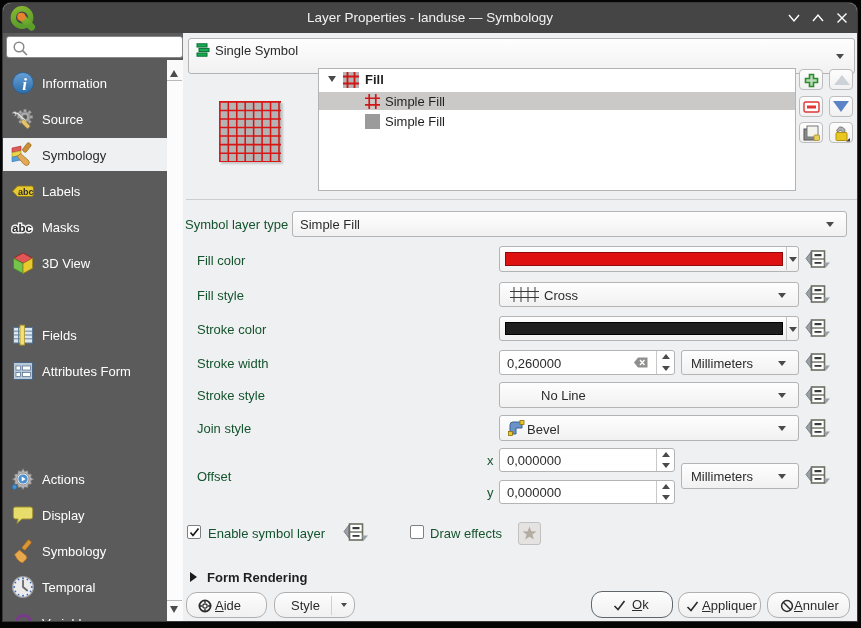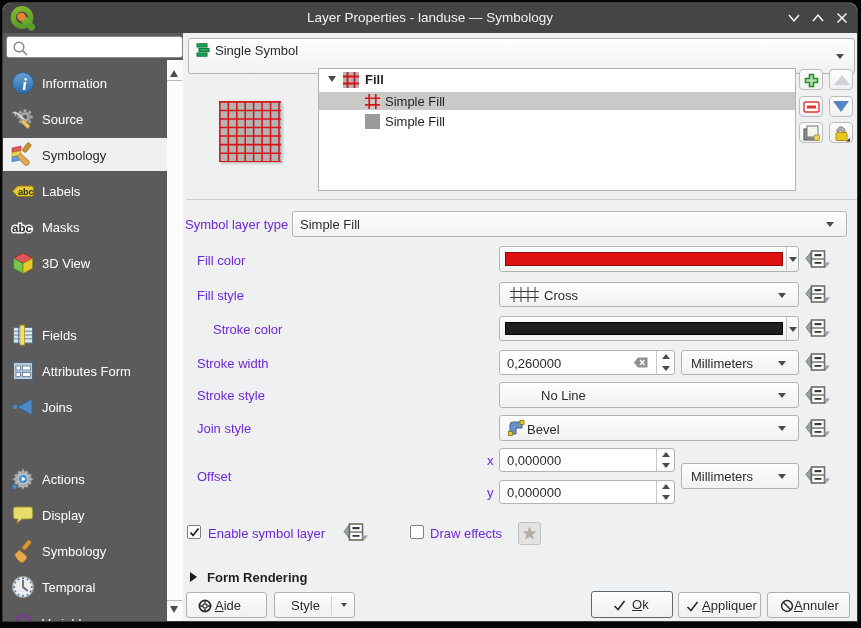--- a/index.html
+++ b/index.html
@@ -13,24 +13,24 @@
   #search { position:absolute; left:3px; top:33px; width:177px; height:22px; background:#fff; border:1px solid #888; border-radius:3px; }
   .sideitem { position:absolute; left:0; width:164px; height:36px; color:#fff; font-size:13px; }
   .sideitem .lbl { position:absolute; left:39px; top:50%; transform:translateY(-50%); white-space:nowrap; }
   .sideitem.sel { background:#eff0f1; color:#2b2b2b; height:33px; }
   .sideicon { position:absolute; left:8px; top:50%; transform:translateY(-50%); }
   #sidelist { position:absolute; left:0; top:0; width:164px; height:618px; overflow:hidden; }
   #sscroll { position:absolute; left:164px; top:57px; width:16px; height:561px; background:#fafafa; }
   .combo { position:absolute; background:linear-gradient(#fefefe,#f1f1f1); border:1px solid #b4b4b4; border-radius:3px; font-size:13px; color:#2b2b2b; }
   .carrow { position:absolute; right:8px; top:50%; margin-top:-2px; width:0; height:0; border-left:4px solid transparent; border-right:4px solid transparent; border-top:5px solid #4a4a4a; }
   .ibtn { position:absolute; background:linear-gradient(#fdfdfd,#f1f1f1); border:1px solid #bdbdbd; border-radius:4px; }
-  .lbl13 { position:absolute; font-size:13px; color:#6d28d9; white-space:nowrap; }
+  .lbl13 { position:absolute; font-size:13px; color:#14532d; white-space:nowrap; }
   .spin { position:absolute; background:#fff; border:1px solid #b4b4b4; border-radius:3px; font-size:13px; color:#2b2b2b; }
   .ddov { position:absolute; width:26px; height:20px; }
-  .btn { position:absolute; background:linear-gradient(#fdfdfd,#f0f0f0); border:1px solid #b0b0b0; border-radius:3px; font-size:13px; color:#2b2b2b; height:26px; }
+  .btn { position:absolute; background:linear-gradient(#fdfdfd,#f0f0f0); border:1px solid #b0b0b0; border-radius:11px; font-size:13px; color:#2b2b2b; height:26px; }
   #preview { box-shadow:2px 2px 2px rgba(0,0,0,0.18); }
   .spinbtns { position:absolute; right:0; top:0; width:18px; height:100%; border-left:1px solid #c8c8c8; }
   .up { position:absolute; left:5px; top:28%; width:0; height:0; border-left:4px solid transparent; border-right:4px solid transparent; border-bottom:5px solid #4a4a4a; margin-top:-3px; }
   .dn { position:absolute; left:5px; top:72%; width:0; height:0; border-left:4px solid transparent; border-right:4px solid transparent; border-top:5px solid #4a4a4a; margin-top:-2px; }
 </style>
 </head>
 <body>
 <div id="win">
   <div id="titlebar">
     <div id="title">Layer Properties - landuse — Symbology</div>
@@ -141,27 +141,20 @@
     <div class="sideitem" style="top:350px">
         <svg class="sideicon" width="24" height="24" viewBox="0 0 24 24">
           <rect x="2.5" y="3.5" width="19" height="17" fill="#b8cada" stroke="#4a6886" stroke-width="1"></rect>
           <rect x="5" y="7" width="4.5" height="4" fill="#fff" stroke="#4a6886" stroke-width="0.7"></rect>
           <rect x="11.5" y="7" width="8" height="4" fill="#fff" stroke="#4a6886" stroke-width="0.7"></rect>
           <rect x="5" y="13.5" width="4.5" height="4" fill="#fff" stroke="#4a6886" stroke-width="0.7"></rect>
           <rect x="11.5" y="13.5" width="8" height="4" fill="#fff" stroke="#4a6886" stroke-width="0.7"></rect>
         </svg>
         <span class="lbl">Attributes Form</span>
       </div>
-    <div class="sideitem" style="top:386px">
-        <svg class="sideicon" width="24" height="24" viewBox="0 0 24 24">
-          <circle cx="4" cy="12" r="2.2" fill="#4a88c8"></circle>
-          <path d="M6.5 12 L21 4 L21 20 Z" fill="#4a88c8" stroke="#2c5f94" stroke-width="0.7"></path>
-        </svg>
-        <span class="lbl">Joins</span>
-      </div>
     <div class="sideitem" style="top:458px">
         <svg class="sideicon" width="24" height="24" viewBox="0 0 24 24">
           <g fill="#b8b8b8" stroke="#787878" stroke-width="0.7">
             <path d="M12 1.5 l1.6 2.9 3.2-0.7 0.35 3.3 3.3 0.35 -0.7 3.2 2.9 1.6 -2.9 1.6 0.7 3.2 -3.3 0.35 -0.35 3.3 -3.2 -0.7 -1.6 2.9 -1.6 -2.9 -3.2 0.7 -0.35 -3.3 -3.3 -0.35 0.7 -3.2 -2.9 -1.6 2.9 -1.6 -0.7 -3.2 3.3 -0.35 0.35 -3.3 3.2 0.7 Z"></path>
           </g>
           <circle cx="12" cy="12" r="6" fill="#e8e8e8" stroke="#787878" stroke-width="0.7"></circle>
           <circle cx="12" cy="12" r="4.6" fill="#4a90d0"></circle>
           <path d="M10.7 9.5 l4 2.5 -4 2.5 Z" fill="#fff"></path>
           <circle cx="3.5" cy="20" r="2.4" fill="#4a90d0" stroke="#2a6aa8" stroke-width="0.7"></circle>
         </svg>
@@ -318,21 +311,21 @@
       <div class="carrow" style="right:12px"></div>
     </div>
     <svg class="ddov" style="left:801px;top:281px" width="26" height="20" viewBox="0 0 26 20">
 <path d="M7 3 L2 9.5 L7 16 Z" fill="#9aa0a6" stroke="#6a7076" stroke-width="0.8"></path>
 <rect x="7.5" y="2" width="13" height="16" fill="#fff" stroke="#6b6f62" stroke-width="1.6"></rect>
 <path d="M7.5 10 h13" stroke="#6b6f62" stroke-width="1.4"></path>
 <rect x="10.5" y="5" width="7" height="2.2" fill="#3a3a3a"></rect>
 <rect x="10.5" y="13" width="7" height="1.8" fill="#3a3a3a"></rect>
 <path d="M20 13.5 h6 l-4.5 5.5 Z" fill="#9aa0a6"></path>
 </svg>
-    <span class="lbl13" style="left:194px;top:319px;margin-left:16px;">Stroke color</span>
+    <span class="lbl13" style="left:194px;top:319px;">Stroke color</span>
     <div class="abs" style="left:496px;top:313px;width:300px;height:25px;background:linear-gradient(#fdfdfd,#f1f1f1);border:1px solid #b4b4b4;border-radius:3px;">
       <div class="abs" style="left:5px;top:5px;width:278px;height:13px;background:#1e1e1e;border:1px solid #000;"></div>
       <div class="abs" style="right:0;top:0;width:12px;height:23px;border-left:1px solid #c4c4c4;">
             <div class="carrow" style="right:1px"></div>
           </div>
     </div>
     <svg class="ddov" style="left:801px;top:315px" width="26" height="20" viewBox="0 0 26 20">
 <path d="M7 3 L2 9.5 L7 16 Z" fill="#9aa0a6" stroke="#6a7076" stroke-width="0.8"></path>
 <rect x="7.5" y="2" width="13" height="16" fill="#fff" stroke="#6b6f62" stroke-width="1.6"></rect>
 <path d="M7.5 10 h13" stroke="#6b6f62" stroke-width="1.4"></path>

